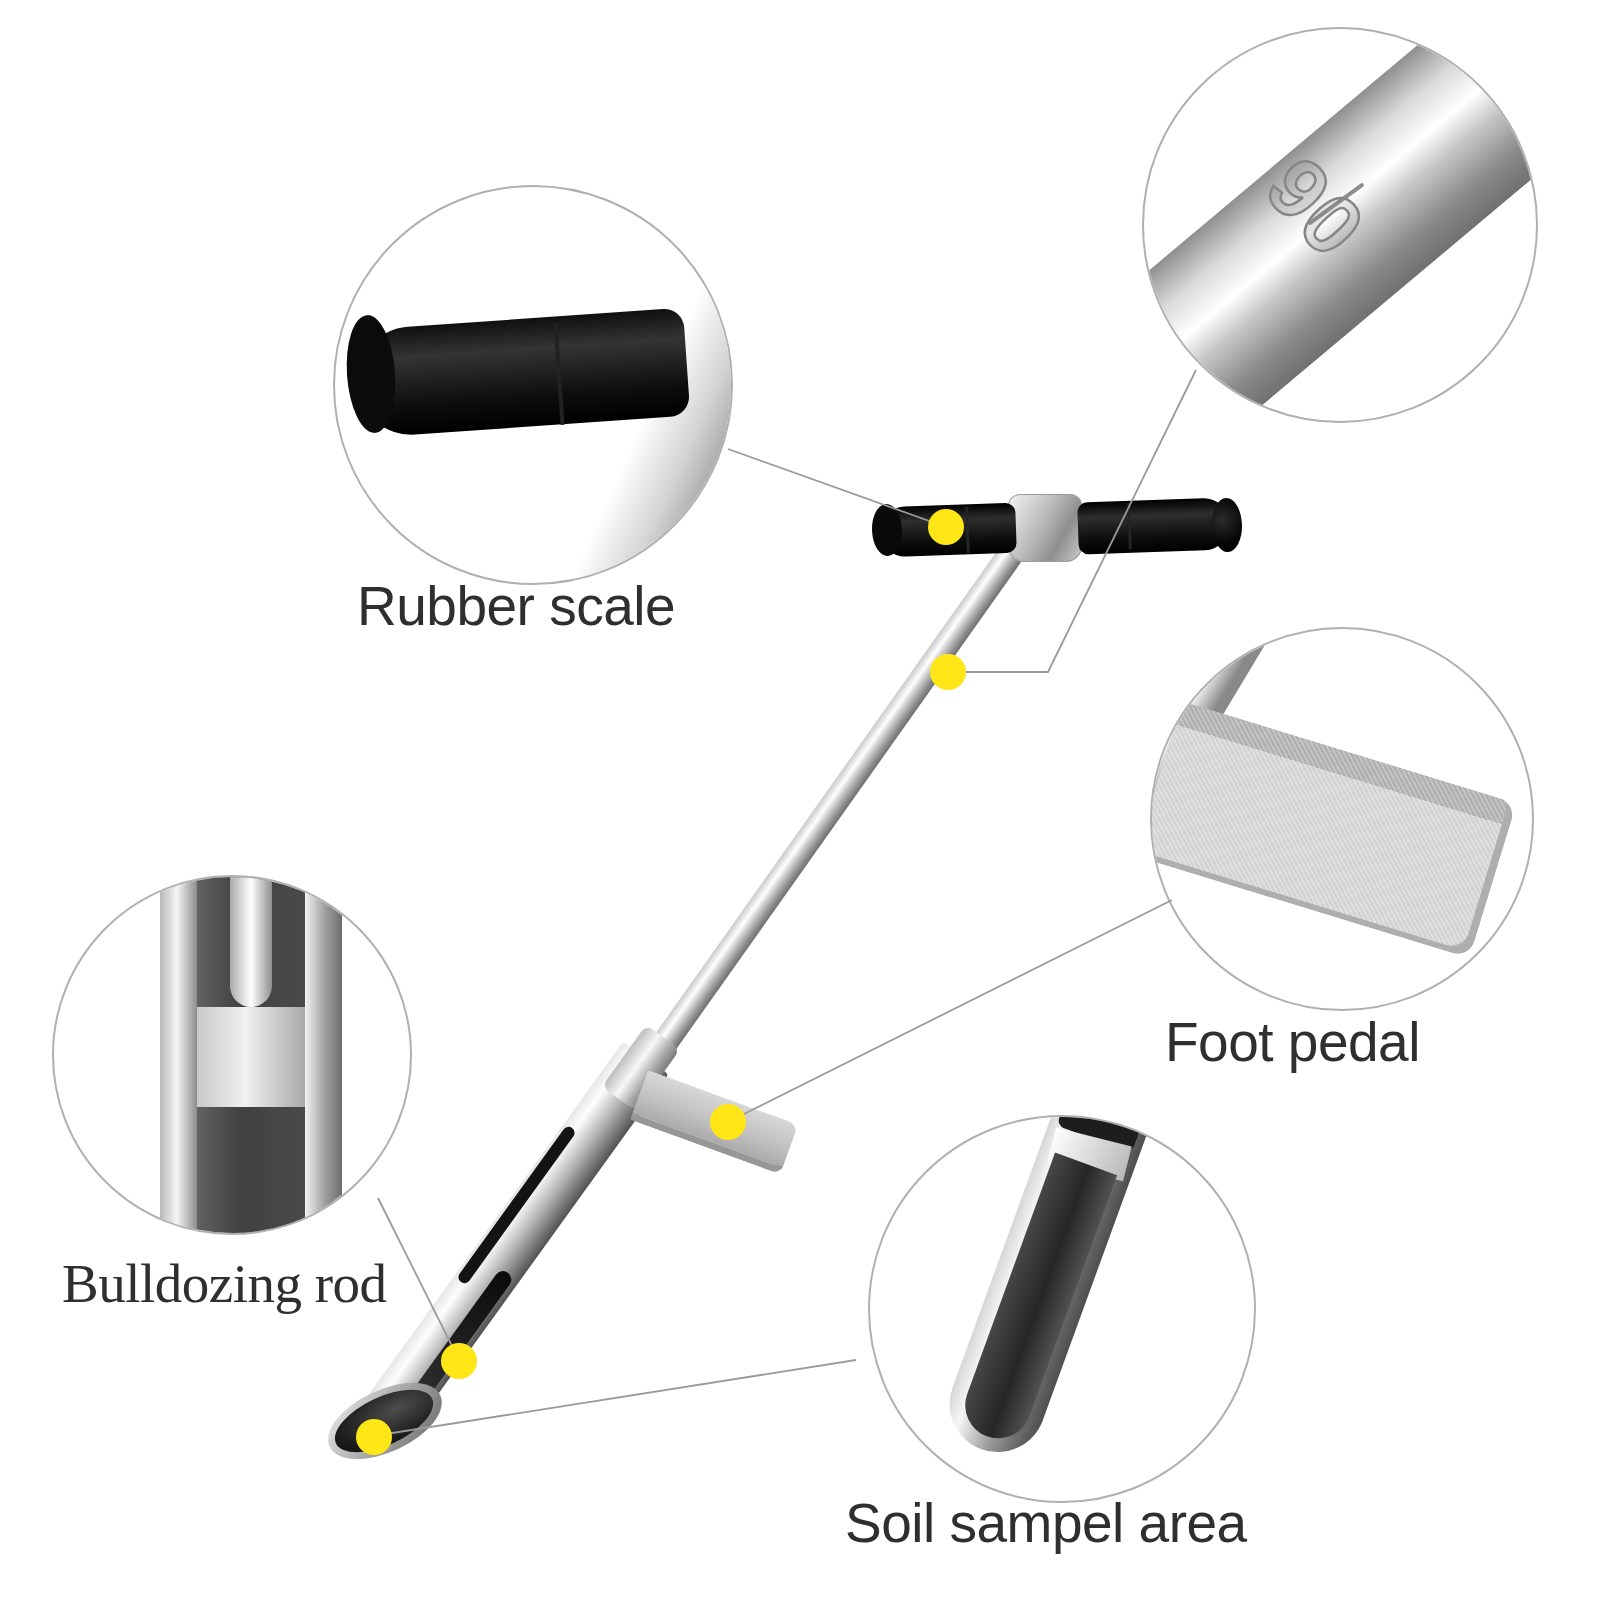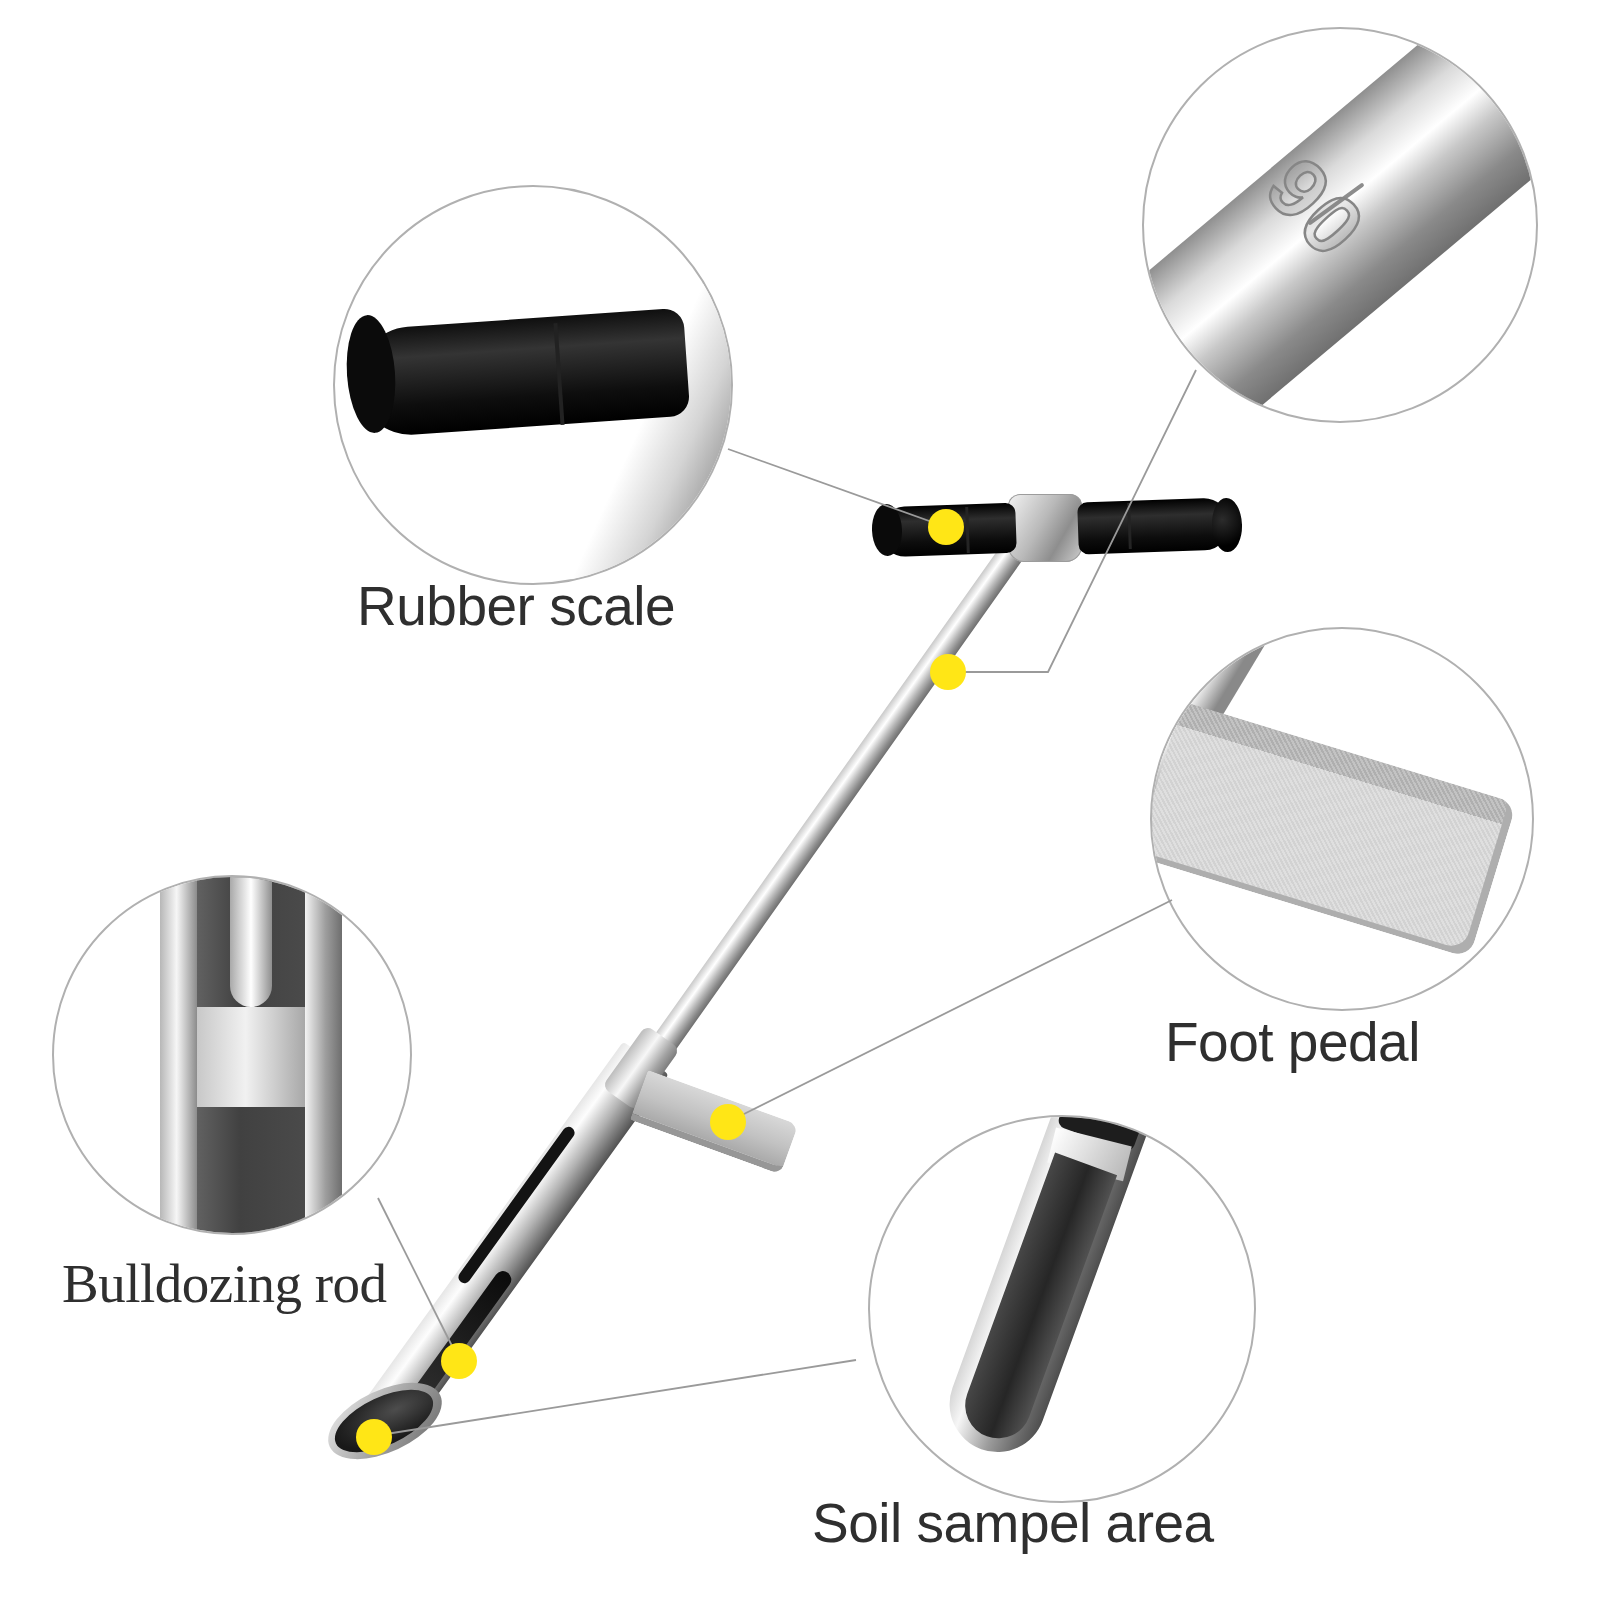--- a/index.html
+++ b/index.html
@@ -127,21 +127,21 @@
 
   
   .label{
     position:absolute;z-index:30;color:#2f2f2f;font-size:55px;line-height:56px;
     letter-spacing:-0.5px;white-space:nowrap;
   }
   .label-rubber{left:357px;top:578px;}
   .label-scale{left:1192px;top:412px;}
   .label-pedal{left:1165px;top:1014px;}
   .label-rod{left:62px;top:1256px;font-family:Liberation Serif, serif;}
-  .label-sample{left:812px;top:1495px;}
+  .label-sample{left:845px;top:1495px;}
 
   
   .leads{position:absolute;left:0;top:0;z-index:40;pointer-events:none;}
   .dot{position:absolute;width:36px;height:36px;border-radius:50%;background:#ffe616;z-index:60;}
   .dot-1{left:928px;top:509px;}
   .dot-2{left:930px;top:654px;}
   .dot-3{left:710px;top:1104px;}
   .dot-4{left:441px;top:1343px;}
   .dot-5{left:356px;top:1419px;}
 </style>

